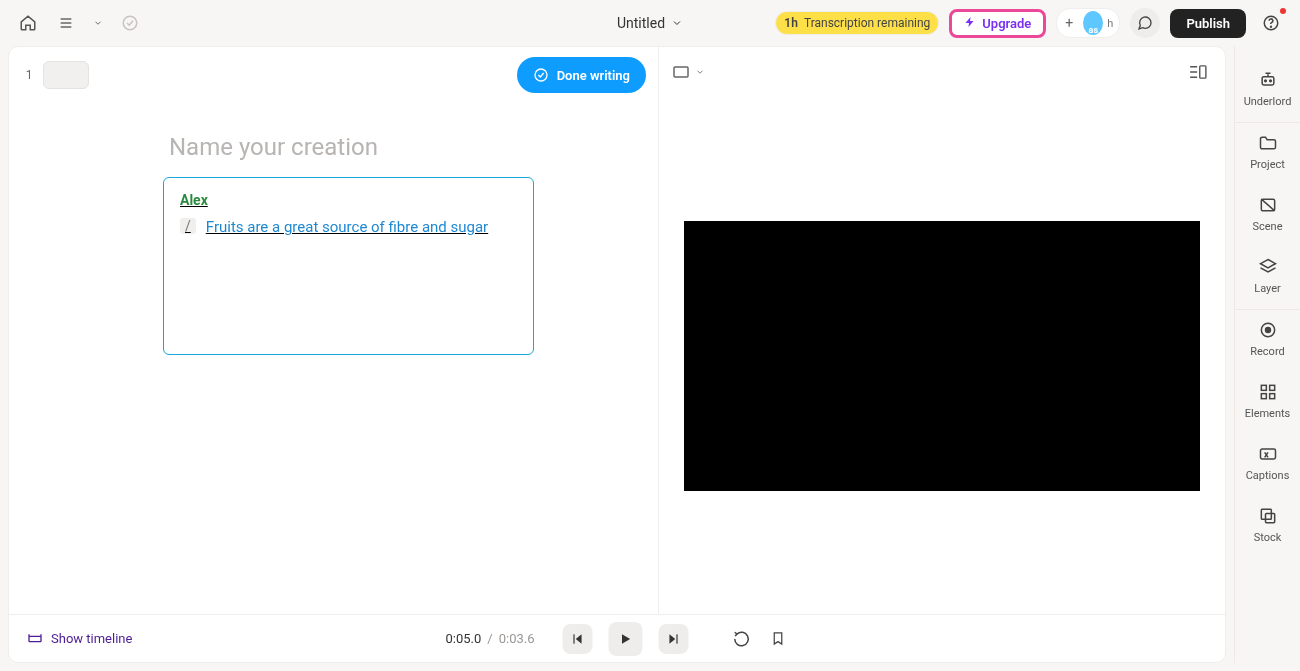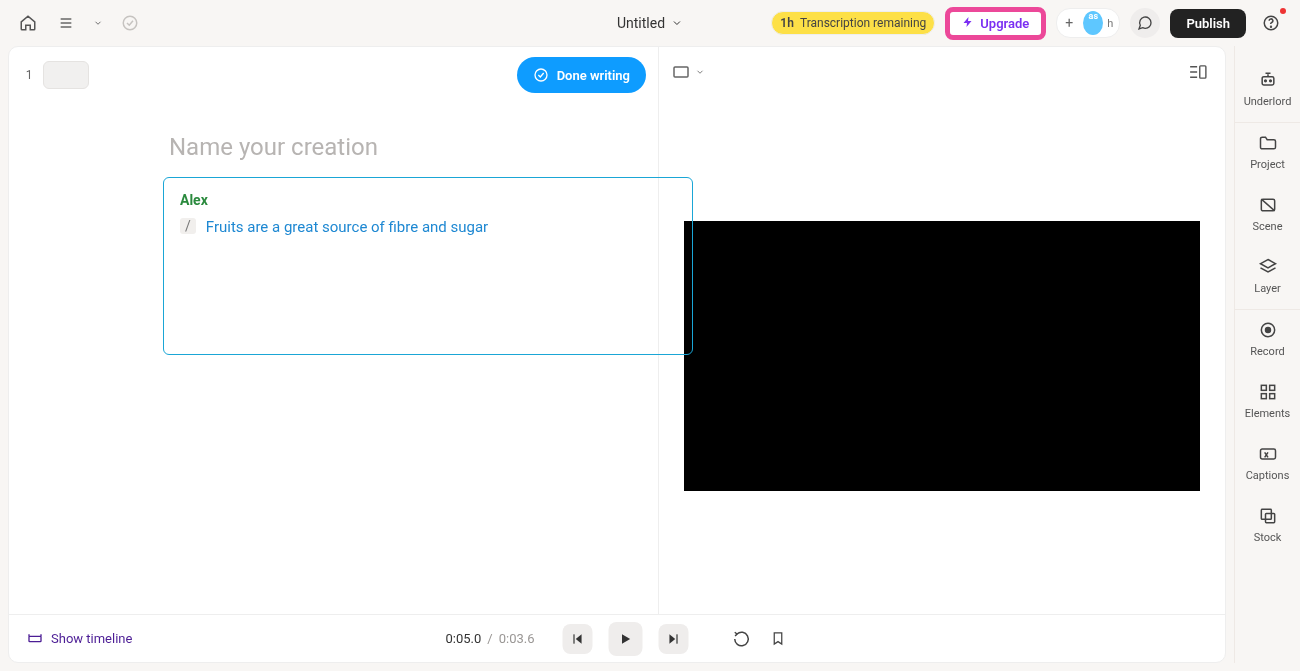--- a/index.html
+++ b/index.html
@@ -6,24 +6,24 @@
   body { background: #f8f6f4; width: 1300px; height: 671px; overflow: hidden; }
 
   
   .topbar { display: flex; align-items: center; height: 46px; padding: 4px 14px; position: relative; }
   .tb-left { display: flex; align-items: center; gap: 10px; }
   .icon-btn { width: 28px; height: 28px; border-radius: 6px; display: flex; align-items: center; justify-content: center; color: #555; cursor: pointer; }
   .title-wrap { position: absolute; left: 50%; transform: translateX(-50%); display: flex; align-items: center; gap: 6px; color: #333; font-size: 14px; cursor: pointer; }
   .tb-right { margin-left: auto; display: flex; align-items: center; gap: 10px; }
   .transcription-pill { display: flex; align-items: center; gap: 6px; font-size: 12px; color: #444; background: #fde047; padding: 4px 8px; border-radius: 14px; border:1px solid #eee; }
   .transcription-pill .strong { font-weight: 600; }
-  .upgrade-btn { display: flex; align-items: flex-start; gap: 6px; border: 5px solid #ec4899; color: #7b2ff2; background: #fff; border-radius: 8px; padding: 4px 12px; font-size: 13px; font-weight: 600; cursor: pointer; }
+  .upgrade-btn { display: flex; align-items: flex-start; gap: 6px; border: 3px solid #ec4899; color: #7b2ff2; background: #fff; border-radius: 8px; padding: 4px 12px; font-size: 13px; font-weight: 600; cursor: pointer; }
   .avatars { display: flex; align-items: center; background: #fff; border-radius: 14px; padding: 2px 6px 2px 2px; border:1px solid #eee; gap:4px; }
   .plus-circle { width: 20px; height: 20px; border-radius: 50%; display:flex; align-items:center; justify-content:center; font-size:14px; color:#666; }
-  .avatar-circle { width:20px; height:24px; border-radius:50%; background:#5ec7ff; display:flex; align-items:flex-start; justify-content:center; font-size:9px; color:#fff;font-weight:bold; }
+  .avatar-circle { width:20px; height:24px; border-radius:50%; background:#5ec7ff; display:flex; align-items:flex-end; justify-content:center; font-size:9px; color:#fff;font-weight:bold; }
   .avatars .h { font-size:11px; color:#777; }
   .round-btn { width: 30px; height: 30px; border-radius: 50%; background: #efedec; display:flex; align-items:center; justify-content:center; cursor:pointer; color:#444; }
   .publish-btn { background: #222; color: #fff; border-radius: 8px; padding: 7px 16px; font-size: 13px; font-weight: 600; border:none; cursor:pointer; }
   .help-wrap { position: relative; }
   .help-dot { position:absolute; top:0; right:0; width:6px; height:6px; border-radius:50%; background:#e33; }
 
   
   .main { display:flex; height:617px; padding:0 0 0 8px; }
   .workspace { flex:1; background:#fff; border-radius:10px; margin-right:8px; display:flex; flex-direction:column; overflow:hidden; border:1px solid #eee; }
   .right-rail { width:66px; background:#f8f6f4; display:flex; flex-direction:column; padding-top:14px; border-left:1px solid #eee9e5; }
@@ -36,21 +36,21 @@
   .left-pane { width:650px; border-right:1px solid #eee; display:flex; flex-direction:column; position:relative; }
   .right-pane { flex:1; display:flex; flex-direction:column; }
 
   .lp-top { display:flex; align-items:center; padding:10px 12px; }
   .scene-num { width:16px; text-align:center; color:#666; font-size:12px; }
   .scene-box { width:46px; height:28px; background:#f1f0ef; border-radius:6px; margin-left:6px; border:1px solid #e5e3e1; }
   .done-btn { margin-left:auto; background:#0e9cff; color:#fff; border:none; border-radius:18px; padding:10px 16px; font-size:13px; font-weight:600; display:flex; align-items:center; gap:8px; cursor:pointer; }
 
   .name-title { color:#b7b4b2; font-size:24px; font-weight:400; padding:30px 0 16px 160px; }
 
-  .script-block { margin:0 0 8px 154px; width:530px; height:178px; border:1.5px solid #1aa6d6; border-radius:6px; padding:14px 16px 16px; }
+  .script-block { margin:0 0 8px 154px; width:371px; height:178px; border:1.5px solid #1aa6d6; border-radius:6px; padding:14px 16px 16px;text-decoration:underline; }
   .speaker { color:#2b8a3e; font-weight:700; font-size:14px; margin-bottom:10px; }
   .script-line { display:flex; align-items:flex-start; gap:10px; }
   .marker { background:#f1efed; color:#777; padding:0 5px; border-radius:3px; font-size:14px; }
   .script-text { color:#1e88d2; font-size:15px; }
 
   .rp-top { display:flex; align-items:center; padding:12px 14px; gap:8px; }
   .aspect-btn { display:flex; align-items:center; gap:6px; color:#666; cursor:pointer; font-size:12px; }
   .layout-toggle { margin-left:auto; color:#555; cursor:pointer; width:26px; height:26px; display:flex; align-items:center; justify-content:center; border-radius:6px; }
 
   .video-area { flex:1; display:flex; align-items:center; justify-content:center; }

